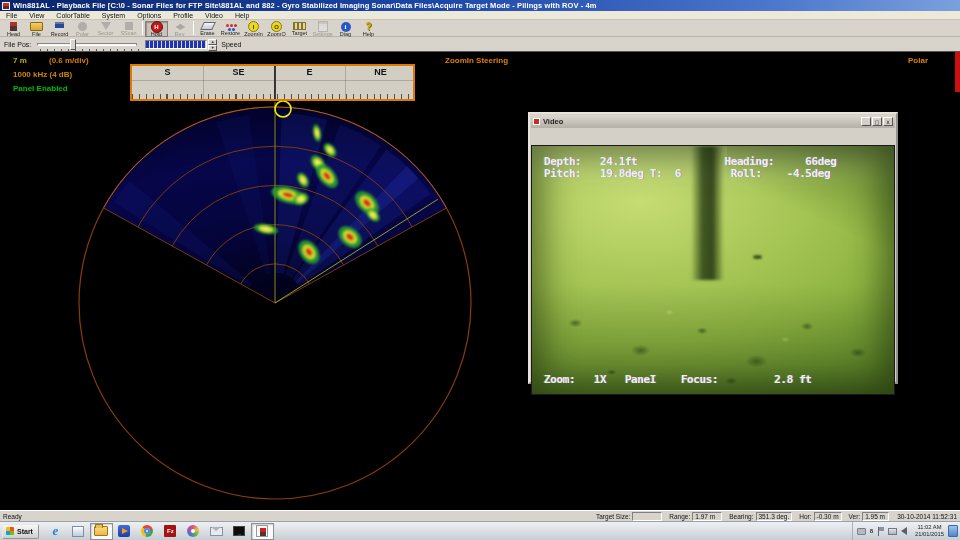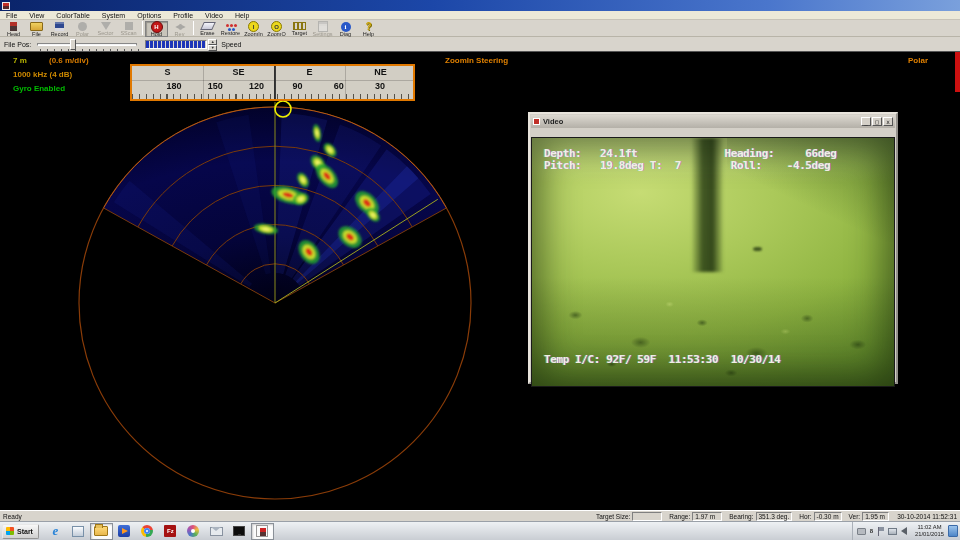--- a/index.html
+++ b/index.html
@@ -99,21 +99,21 @@
   svg.sonarsvg { position:absolute; left:0; top:0; width:960px; height:458px; }
 
   
   .vidwin { position:absolute; left:528px; top:112px; width:370px; height:272px;
     background:#d4d0c8; border:2px outset #e8e4dc; padding:1px; }
   .vid-title { height:13px; background:linear-gradient(#dcd8d0,#b4b0a8); display:flex; align-items:center; padding:0 2px; }
   .vid-title .vico { width:7px; height:7px; background:#c03028; border:1px solid #fff; margin-right:3px; }
   .vid-title .vtext { font-size:7.5px; font-weight:bold; color:#222; flex:1; }
   .winbtn { width:10px; height:9px; background:#d4d0c8; border:1px solid; border-color:#fff #555 #555 #fff;
     font-size:6px; line-height:7px; text-align:center; color:#111; margin-left:1px; font-family:"DejaVu Sans Mono",monospace; }
-  .vid-content { position:relative; margin-top:9px; height:250px; background:#701a75; border:1px solid #1a1a1a; overflow:hidden; }
+  .vid-content { position:relative; margin-top:17px; height:250px; background:#701a75; border:1px solid #1a1a1a; overflow:hidden; }
   .vid-base { position:absolute; inset:0;
     background:radial-gradient(130% 105% at 30% 22%, #c6dc74 0%, #abc95a 28%, #90b542 55%, #6f9931 78%, #547d25 100%); }
   .vid-glow { position:absolute; inset:0; background:linear-gradient(180deg, rgba(250,255,210,.30), transparent 18%); }
   .vid-piling { position:absolute; left:44%; top:0; width:9%; height:54%;
     background:linear-gradient(90deg, transparent, rgba(28,48,14,.75) 35%, rgba(22,40,11,.8) 65%, transparent); filter:blur(1.5px); }
   .vid-shade-tr { position:absolute; right:0; top:0; width:46%; height:42%;
     background:linear-gradient(205deg, rgba(38,66,20,.45), transparent 60%); }
   .vid-floor { position:absolute; left:0; bottom:0; width:100%; height:44%;
     background-image:
       radial-gradient(10px 6px at 12% 35%, rgba(30,52,14,.55), transparent 70%),
@@ -192,20 +192,21 @@
   .tr-clock { text-align:center; font-size:5.8px; color:#222; line-height:7px; margin:0 4px; }
   .showdesk { width:10px; height:12px; background:linear-gradient(#9cc4ec,#4e86c8); border:1px solid #3a6aa8; border-radius:1px; margin-right:2px; }
 </style>
 </head>
 <body>
 
 <div id="root">
 
   <div class="titlebar">
     <span class="appico"></span>
+    <span class="ttext">Win881AL - Playback File [C:\0 - Sonar Files for FTP Site\881AL and 882 - Gyro Stabilized Imaging Sonar\Data Files\Acquire Target Mode - Pilings with ROV - 4m</span>
   </div>
 
   <div class="menubar">
       <span class="menu-item">File</span>
       <span class="menu-item">View</span>
       <span class="menu-item">ColorTable</span>
       <span class="menu-item">System</span>
       <span class="menu-item">Options</span>
       <span class="menu-item">Profile</span>
       <span class="menu-item">Video</span>
@@ -385,39 +386,31 @@
           <ellipse cx="0" cy="0" rx="5" ry="8" fill="#27a42e" opacity="0.85"></ellipse>
           <ellipse cx="0" cy="0" rx="3.1" ry="4.96" fill="#cfe32b" opacity="0.95"></ellipse>
           <ellipse cx="0" cy="0" rx="1.6" ry="2.56" fill="#eef06a"></ellipse>
         </g>
         <circle cx="283" cy="57" r="8" fill="none" stroke="#f0f000" stroke-width="1.6"></circle>
       </svg>
 
     <span class="stat stat-range">7 m</span>
     <span class="stat stat-div">(0.6 m/div)</span>
     <span class="stat stat-freq">1000 kHz (4 dB)</span>
-    <span class="stat stat-gyro">Gyro Enabled</span>
+    <span class="stat stat-gyro">PaneI Enabled</span>
     <span class="stat stat-mode">ZoomIn Steering</span>
     <span class="stat stat-held">Polar</span>
     <span class="redbar"></span>
 
     <div class="compass">
       <div class="cp-cardinals" id="cpcard">
           <span class="cp-card" style="left: 35.5px;">S</span>
           <span class="cp-card" style="left: 106.5px;">SE</span>
           <span class="cp-card" style="left: 177.5px;">E</span>
           <span class="cp-card" style="left: 248.5px;">NE</span>
-        </div>
-      <div class="cp-degrees" id="cpdeg">
-          <span class="cp-deg" style="left: 42px;">180</span>
-          <span class="cp-deg" style="left: 83.2px;">150</span>
-          <span class="cp-deg" style="left: 124.4px;">120</span>
-          <span class="cp-deg" style="left: 165.6px;">90</span>
-          <span class="cp-deg" style="left: 206.8px;">60</span>
-          <span class="cp-deg" style="left: 248px;">30</span>
         </div>
       <div class="cp-ticks"></div>
       <div class="cp-cursor" id="cpcursor" style="left: 142px;"></div>
     <span class="cp-sep" style="left: 71px;"></span>
         <span class="cp-sep" style="left: 142px;"></span>
         <span class="cp-sep" style="left: 213px;"></span>
       </div>
   </div>
 
   <div class="vidwin">
@@ -429,22 +422,22 @@
       <span class="winbtn">x</span>
     </div>
     <div class="vid-content">
       <div class="vid-base"></div>
       <div class="vid-glow"></div>
       <div class="vid-piling"></div>
       <div class="vid-shade-tr"></div>
       <div class="vid-floor"></div>
       <div class="vid-fish"></div>
       <div class="vid-vignette"></div>
-      <div class="vid-ovl ovl-top"><span>Depth:   24.1ft              Heading:     66deg</span><br><span>Pitch:   19.8deg T:  7        Roll:    -4.5deg</span></div>
-      <div class="vid-ovl ovl-bottom"><span>Temp I/C: 92F/ 59F  11:53:30  10/30/14</span><br></div>
+      <div class="vid-ovl ovl-top"><span>Depth:   24.1ft              Heading:     66deg</span><br><span>Pitch:   19.8deg T:  6        Roll:    -4.5deg</span></div>
+      <div class="vid-ovl ovl-bottom"><br><span>Zoom:   1X   PaneI    Focus:         2.8 ft</span></div>
     </div>
   </div>
 
   <div class="statusbar">
     <span class="sb-ready">Ready</span>
     <span id="sbfields" style="display:flex;align-items:center;">
         <span class="sb-field">
           <span class="lbl">Target Size:</span>
           <span class="sb-box" style="min-width: 30px;"></span>
         </span>

